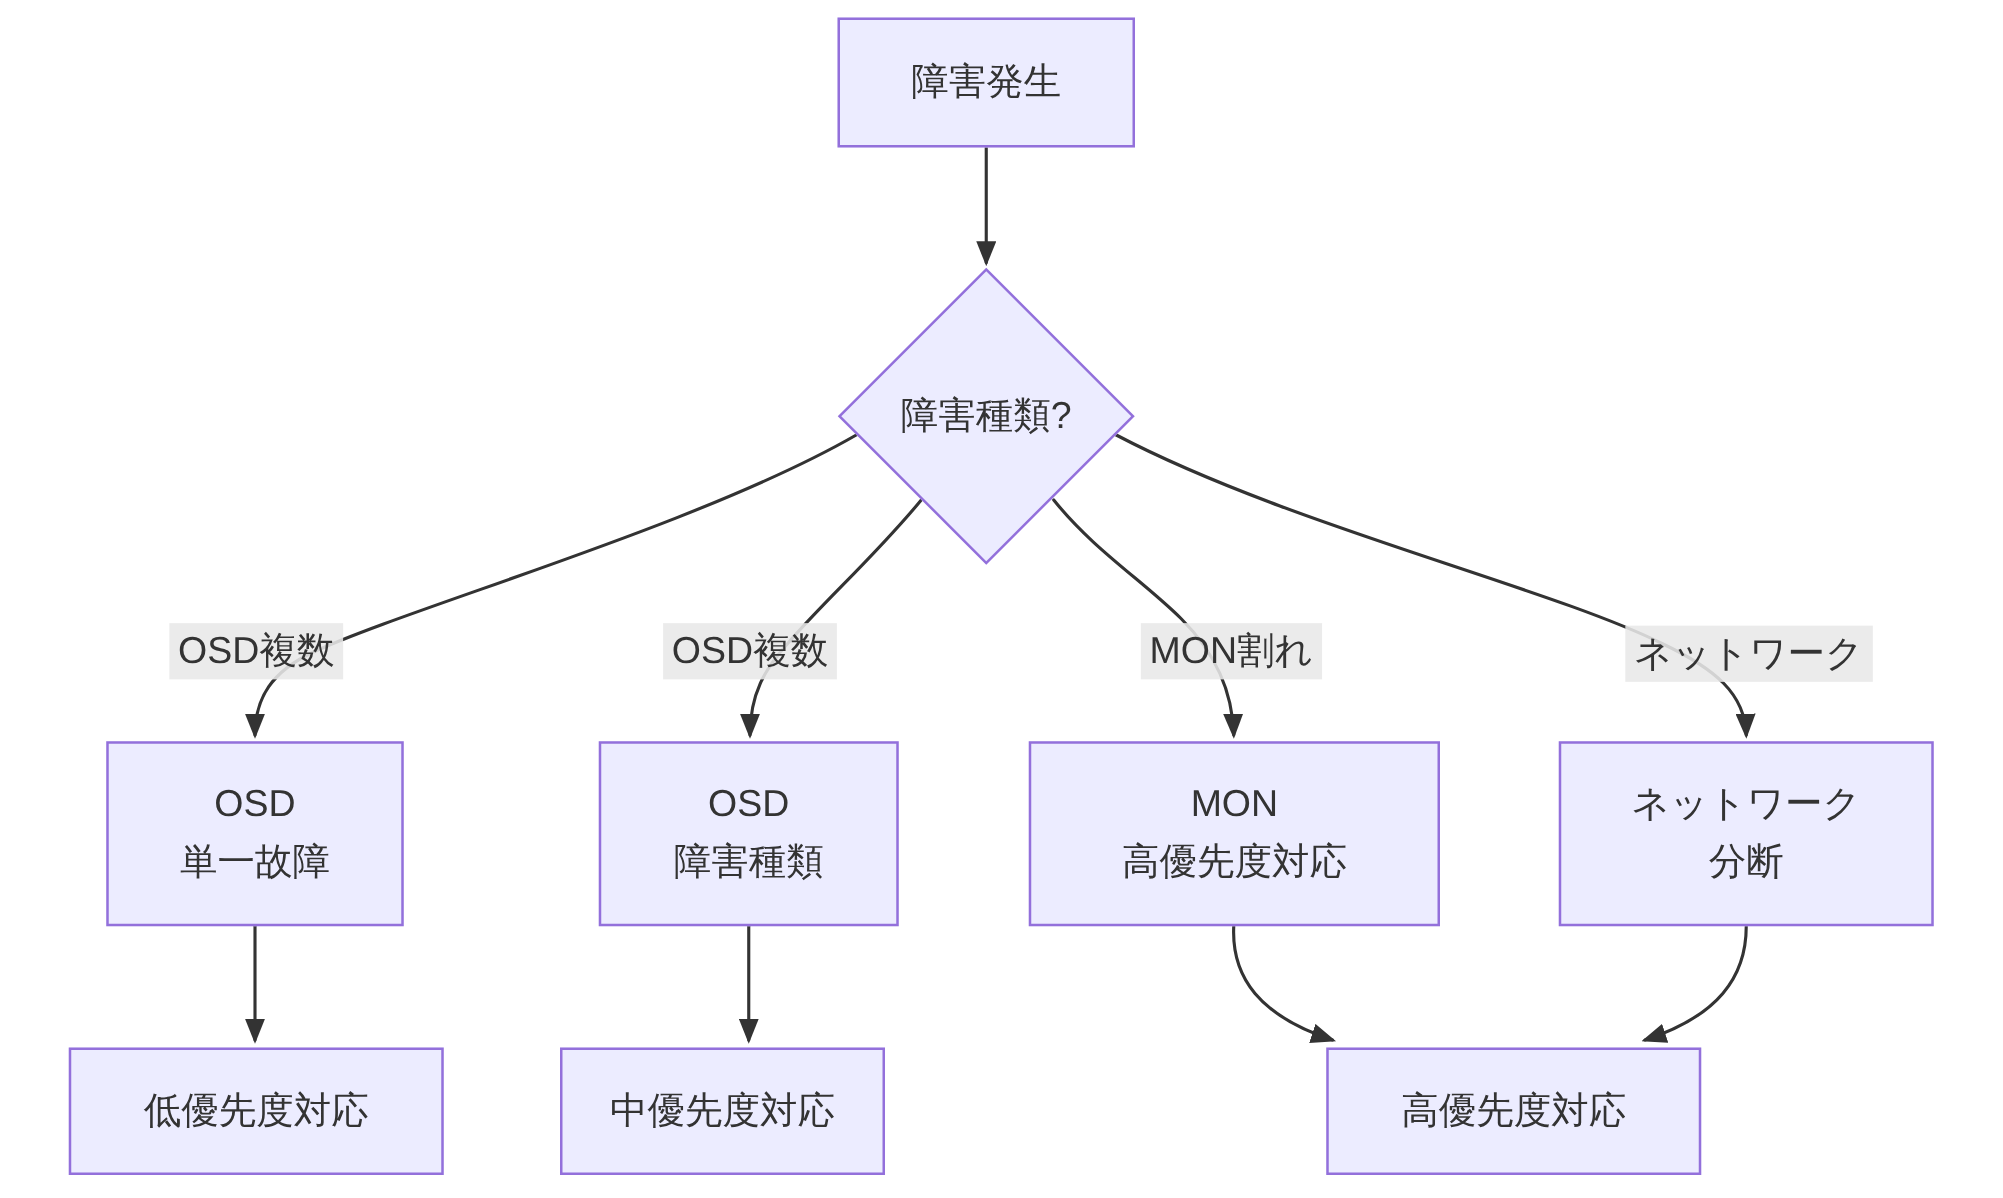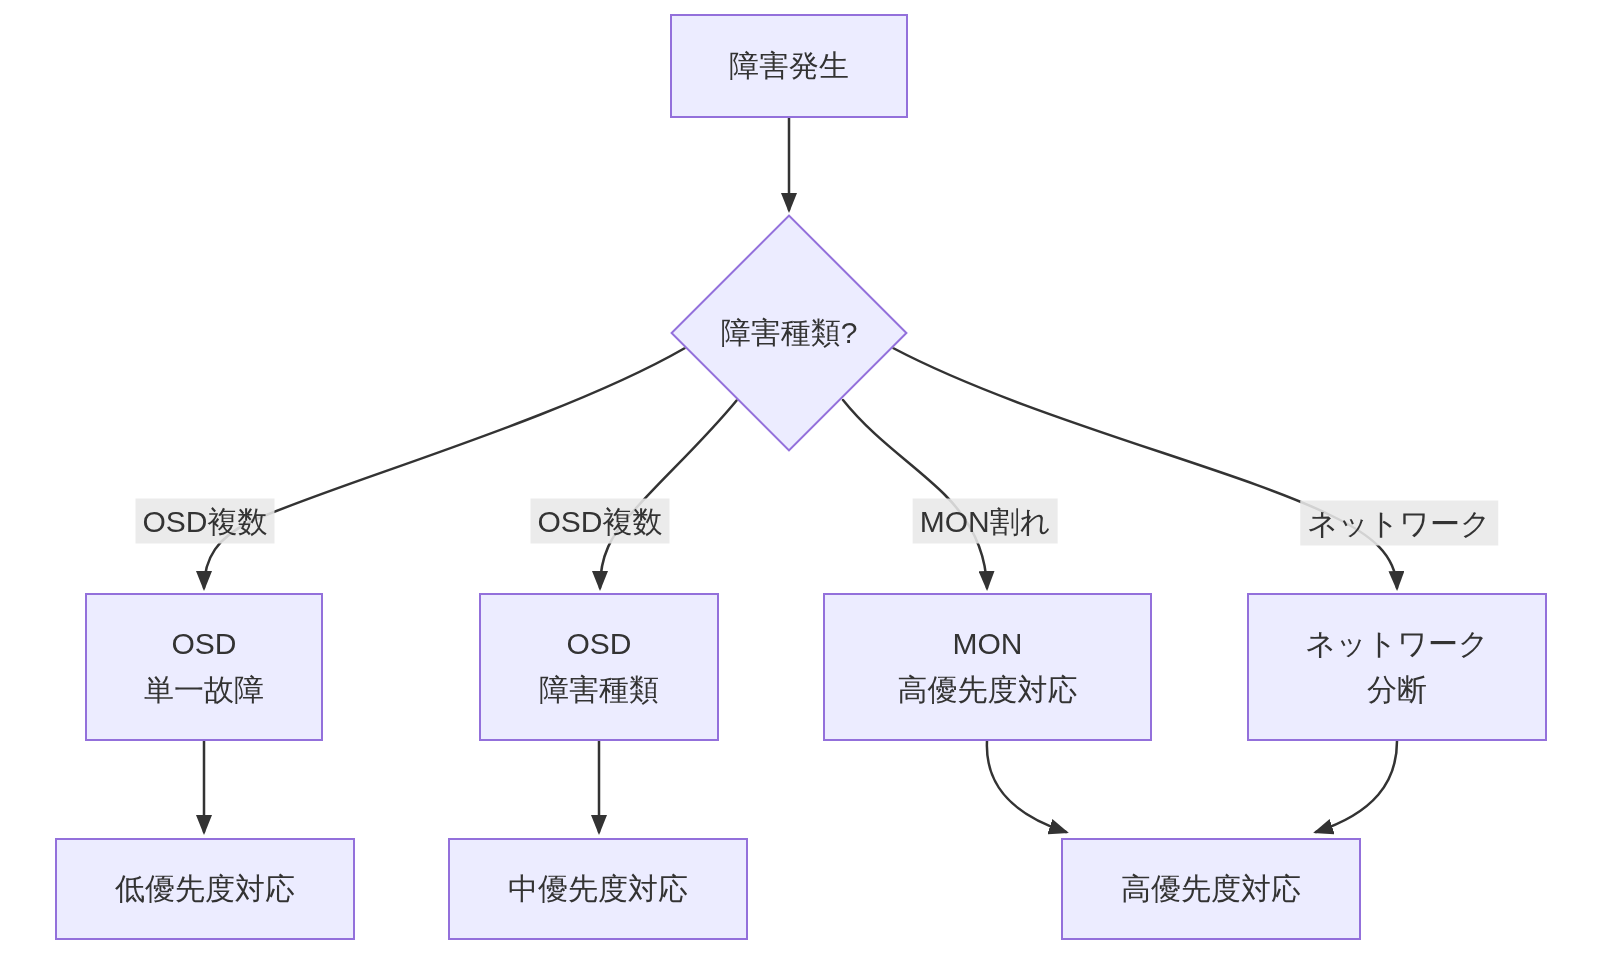--- a/index.html
+++ b/index.html
@@ -135,21 +135,21 @@
 
   <div class="node" style="left:1247px; top:593px; width:300px; height:148px;">
     <span class="nline">ネットワーク</span>
     <span class="nline">分断</span>
   </div>
 
   <div class="node" style="left:55px; top:838px; width:300px; height:102px;">
     <span class="nline">低優先度対応</span>
   </div>
 
-  <div class="node" style="left:448px; top:838px; width:300px; height:102px;">
+  <div class="node" style="left:448px; top:838px; width:260px; height:102px;">
     <span class="nline">中優先度対応</span>
   </div>
 
   <div class="node" style="left:1042px; top:838px; width:300px; height:102px;margin-left:19px;">
     <span class="nline">高優先度対応</span>
   </div>
 
 </div>
 
 </body></html>

